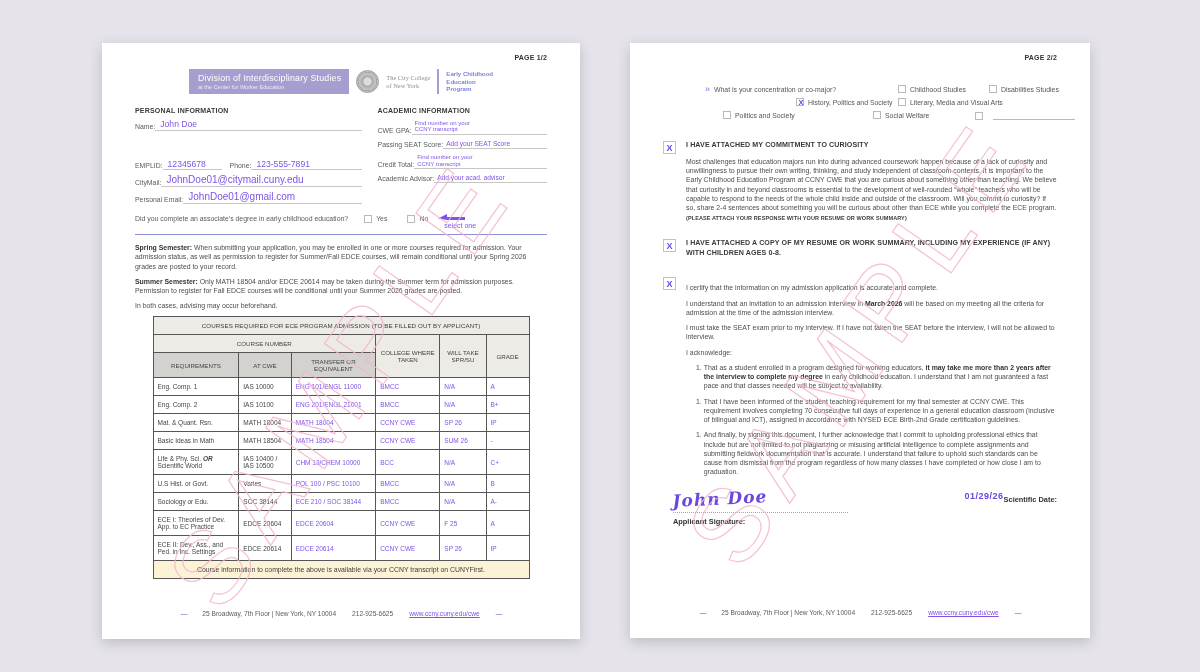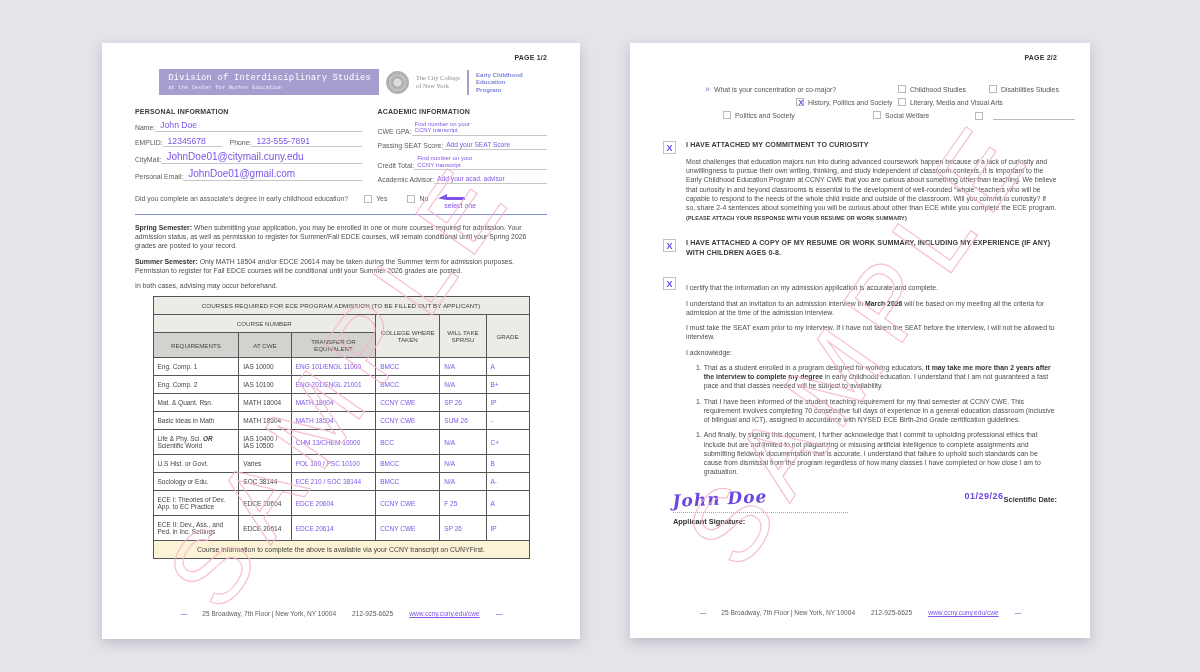--- a/index.html
+++ b/index.html
@@ -18,42 +18,42 @@
 
   
   .wm{position:absolute;left:50%;white-space:nowrap;pointer-events:none;z-index:5;
       font-size:104px;letter-spacing:16px;font-weight:400;
       color:transparent;-webkit-text-stroke:1.2px #f4b4cd;opacity:.85;}
   .wm1{top:57%;transform:translate(-50%,-50%) rotate(-55deg);}
   .wm2{top:50%;transform:translate(-50%,-50%) rotate(-55deg);}
 
   
   .logo-row{display:flex;justify-content:center;align-items:center;margin-top:8px;gap:7px;}
-  .banner{background:#a79ed0;color:#fff;padding:4px 8px 4px 9px;font-family:Liberation Mono, monospace;}
+  .banner{background:#a79ed0;color:#fff;padding:4px 8px 4px 9px;font-family:Liberation Sans, sans-serif;}
   .banner .t1{font-size:8.8px;letter-spacing:.2px;}
   .banner .t2{font-size:5.6px;color:#eceafa;margin-top:1px;}
   .seal{width:23px;height:23px;border-radius:50%;flex-shrink:0;
         background:radial-gradient(circle,#dcdcdc 26%,#a9a9a9 30%,#c7c7c7 58%,#9d9d9d 62%,#c0c0c0 66%);
         border:1px solid #a0a0a0;box-sizing:border-box;}
   .college{font-family:"Liberation Serif",serif;color:#8f8f8f;font-size:6.4px;line-height:1.2;}
   .pdiv{width:2px;height:25px;background:#a79ed0;}
   .program{color:#7b83d6;font-size:6.1px;font-weight:bold;line-height:1.25;}
 
   .ftitle{margin-top:13px;text-align:center;font-size:7.3px;font-weight:bold;color:#2e2e2e;line-height:1.5;letter-spacing:.1px;}
 
   
   .info{display:flex;margin-top:13px;gap:16px;}
   .col-l{width:55%;}
   .col-r{flex:1;}
   .ih{font-size:7px;font-weight:bold;color:#3a3a3a;margin-bottom:6px;letter-spacing:.2px;}
   .frow{display:flex;align-items:flex-end;margin-bottom:5px;font-size:6.9px;color:#5a5a5a;}
   .flabel{white-space:nowrap;padding-bottom:1px;}
   .fval{color:#7d53e8;font-size:8.6px;flex:1;border-bottom:1px solid #c6c6c6;padding:0 2px 1px 5px;white-space:nowrap;line-height:1;}
   .fval.sm{font-size:10px;}
-  .fval.fixed{flex:0 0 52px;margin-right:8px;}
+  .fval.fixed{flex:0 0 52px;margin-right:8px;margin-top:24px;}
   .hint{color:#7d53e8;font-size:6px;line-height:1.08;border-bottom:1px solid #c6c6c6;flex:1;padding-left:3px;padding-bottom:1px;}
   .hint.one{font-size:6.6px;}
 
   .assoc{display:flex;align-items:center;margin-top:5px;font-size:6.9px;color:#5a5a5a;position:relative;}
   .cb{width:8px;height:8px;border:1px solid #b9b9b9;background:#fff;display:inline-block;flex-shrink:0;box-sizing:border-box;}
   .assoc .cb{margin:0 4px 0 0;}
   .yes{margin-left:16px;display:flex;align-items:center;}
   .no{margin-left:20px;display:flex;align-items:center;}
   .arrow-wrap{margin-left:10px;position:relative;display:flex;align-items:center;}
   .select-one{position:absolute;top:8px;left:6px;font-size:7px;color:#7d53e8;white-space:nowrap;}

